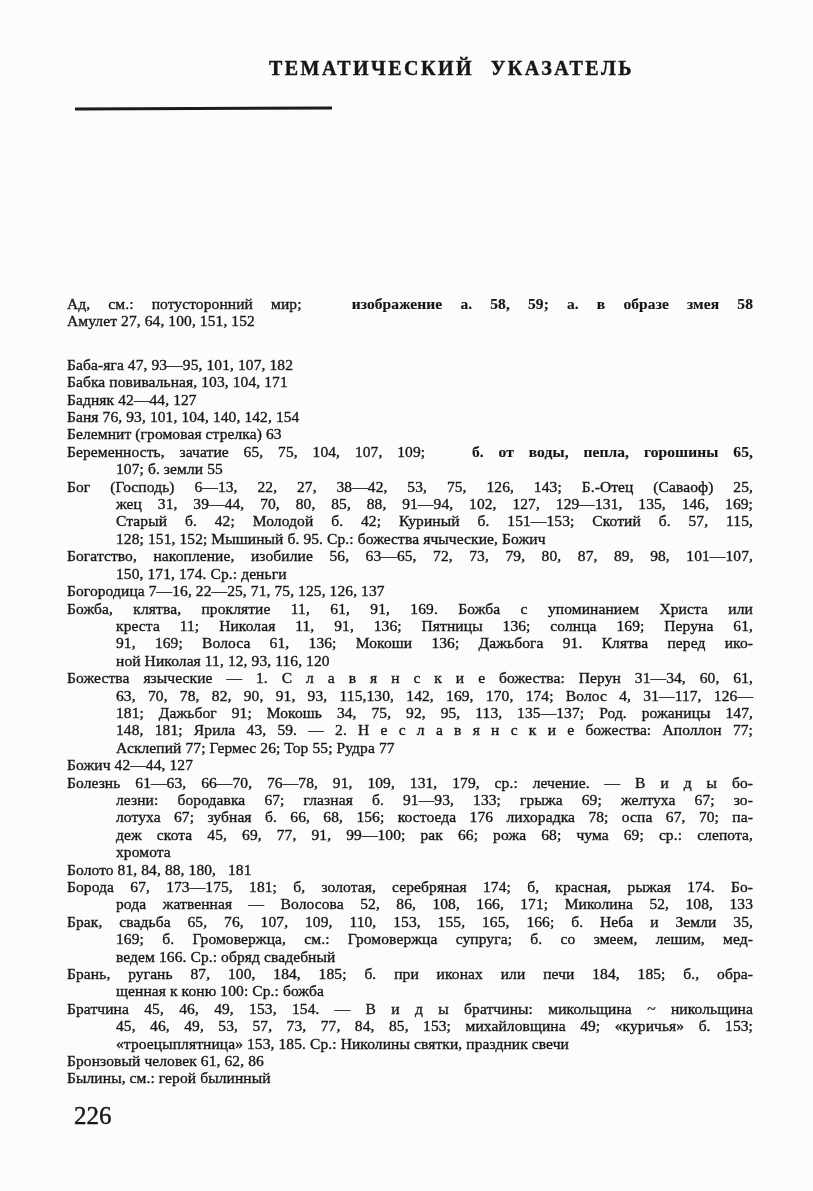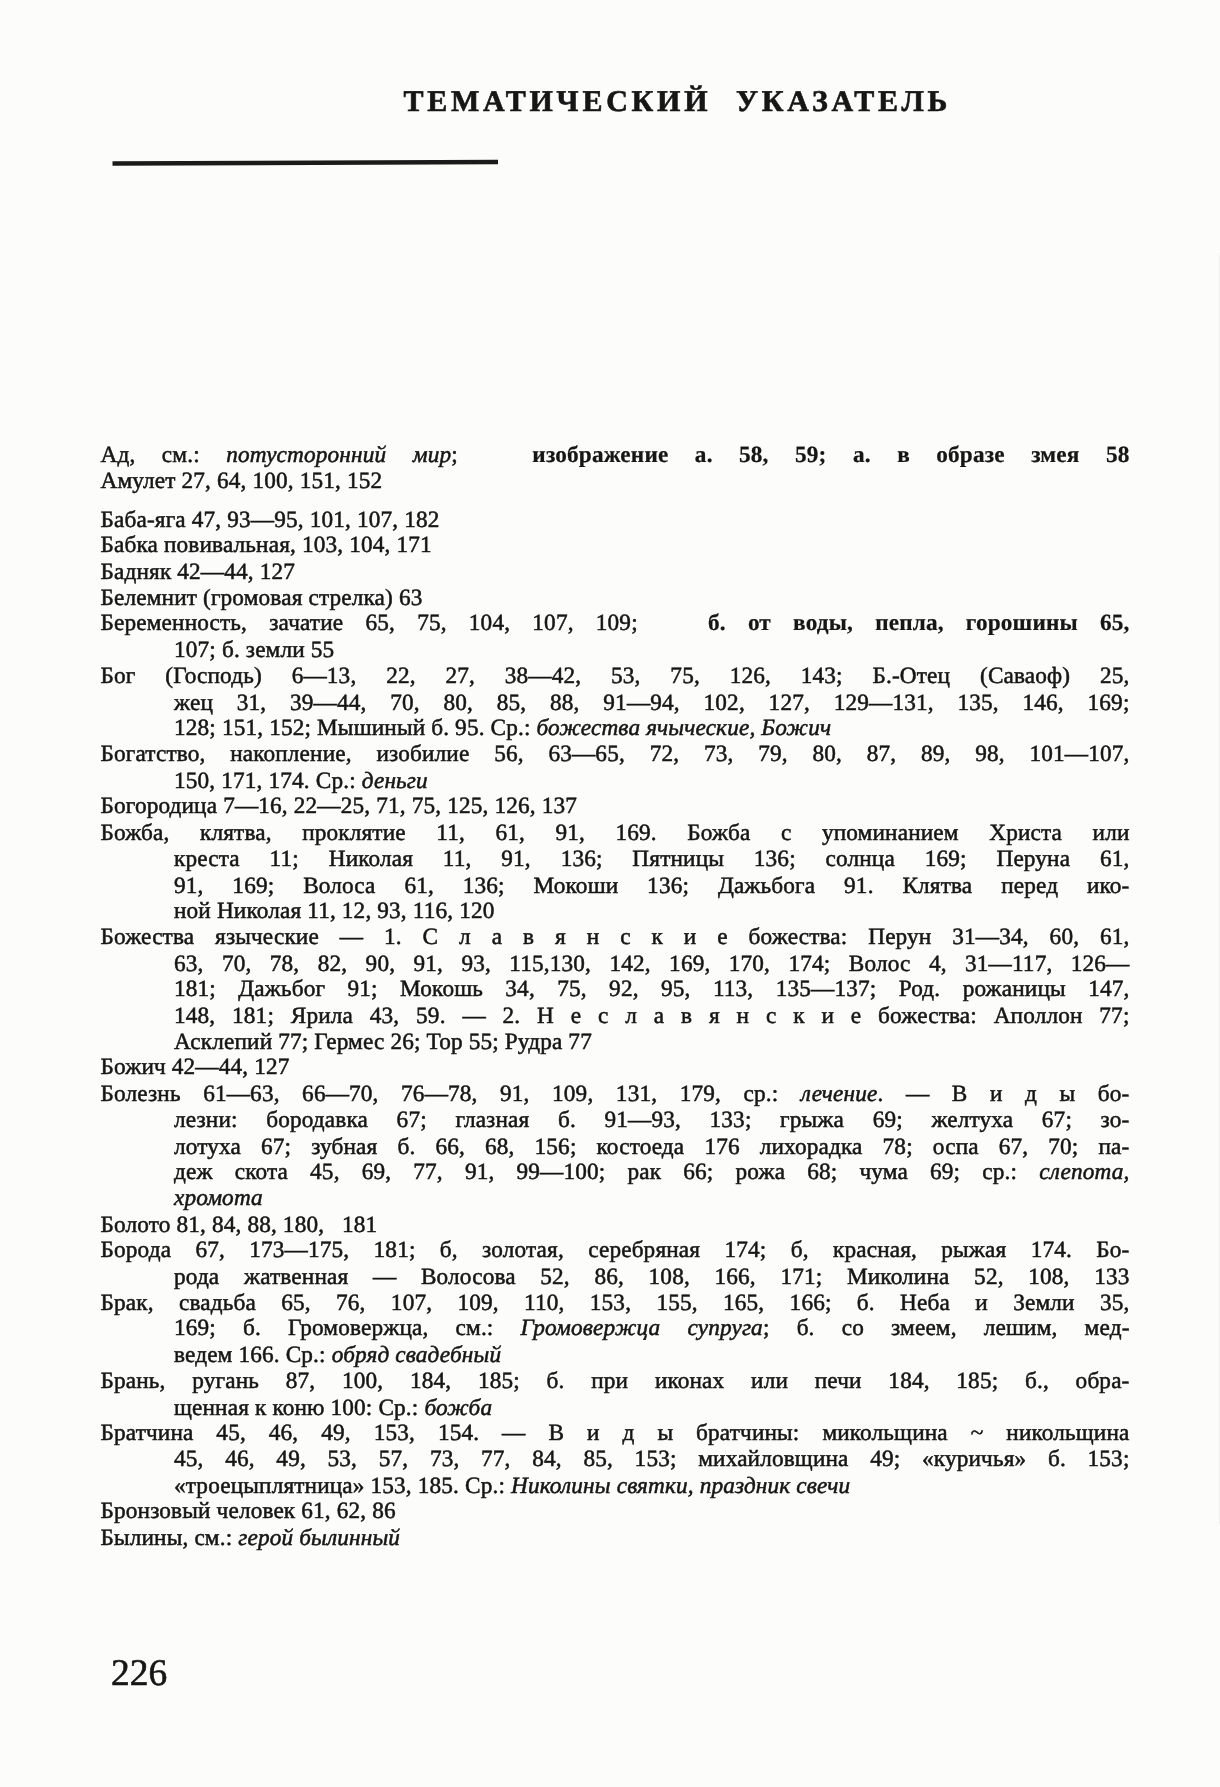--- a/index.html
+++ b/index.html
@@ -43,22 +43,22 @@
     top: 295px;
     width: 686px;
     font-size: 15.5px;
     line-height: 17.4px;
     letter-spacing: 0.1px;
     -webkit-text-stroke: 0.35px;
   }
   .line { text-align: left; }
   .line.just { text-align: justify; text-align-last: justify; }
   .line.ind { padding-left: 49px; box-sizing: border-box; }
-  .line.gap { margin-top: 8px; }
-  .it { font-style: italic; }
+  .line.gap { margin-top: 26px; }
+  .it { }
   .bd { font-weight: bold; margin-left: 32px; -webkit-text-stroke: 0.15px; }
   .pagenum {
     position: absolute;
     left: 74px;
     top: 1102px;
     font-size: 25px;
     -webkit-text-stroke: 0.4px;
   }
 </style>
 </head>
@@ -66,25 +66,27 @@
 
 <div class="page">
   <div class="title">ТЕМАТИЧЕСКИЙ УКАЗАТЕЛЬ</div>
   <div class="rule"></div>
   <div class="index-body">
       <div class="line just"><span>Ад, см.: </span><span class="it">потусторонний мир</span><span>; </span><span class="bd">изображение а. 58, 59; а. в образе змея 58</span></div>
       <div class="line"><span>Амулет 27, 64, 100, 151, 152</span></div>
       <div class="line gap"><span>Баба-яга 47, 93—95, 101, 107, 182</span></div>
       <div class="line"><span>Бабка повивальная, 103, 104, 171</span></div>
       <div class="line"><span>Бадняк 42—44, 127</span></div>
+      <div class="line"><span>Баня 76, 93, 101, 104, 140, 142, 154</span></div>
       <div class="line"><span>Белемнит (громовая стрелка) 63</span></div>
       <div class="line just"><span>Беременность, зачатие 65, 75, 104, 107, 109; </span><span class="bd">б. от воды, пепла, горошины 65,</span></div>
       <div class="line ind"><span>107; б. земли 55</span></div>
       <div class="line just"><span>Бог (Господь) 6—13, 22, 27, 38—42, 53, 75, 126, 143; Б.-Отец (Саваоф) 25,</span></div>
       <div class="line ind just"><span>жец 31, 39—44, 70, 80, 85, 88, 91—94, 102, 127, 129—131, 135, 146, 169;</span></div>
+      <div class="line ind just"><span>Старый б. 42; Молодой б. 42; Куриный б. 151—153; Скотий б. 57, 115,</span></div>
       <div class="line ind"><span>128; 151, 152; Мышиный б. 95. Ср.: </span><span class="it">божества ячыческие, Божич</span></div>
       <div class="line just"><span>Богатство, накопление, изобилие 56, 63—65, 72, 73, 79, 80, 87, 89, 98, 101—107,</span></div>
       <div class="line ind"><span>150, 171, 174. Ср.: </span><span class="it">деньги</span></div>
       <div class="line"><span>Богородица 7—16, 22—25, 71, 75, 125, 126, 137</span></div>
       <div class="line just"><span>Божба, клятва, проклятие 11, 61, 91, 169. Божба с упоминанием Христа или</span></div>
       <div class="line ind just"><span>креста 11; Николая 11, 91, 136; Пятницы 136; солнца 169; Перуна 61,</span></div>
       <div class="line ind just"><span>91, 169; Волоса 61, 136; Мокоши 136; Дажьбога 91. Клятва перед ико-</span></div>
       <div class="line ind"><span>ной Николая 11, 12, 93, 116, 120</span></div>
       <div class="line just"><span>Божества языческие — 1. С л а в я н с к и е божества: Перун 31—34, 60, 61,</span></div>
       <div class="line ind just"><span>63, 70, 78, 82, 90, 91, 93, 115,130, 142, 169, 170, 174; Волос 4, 31—117, 126—</span></div>

